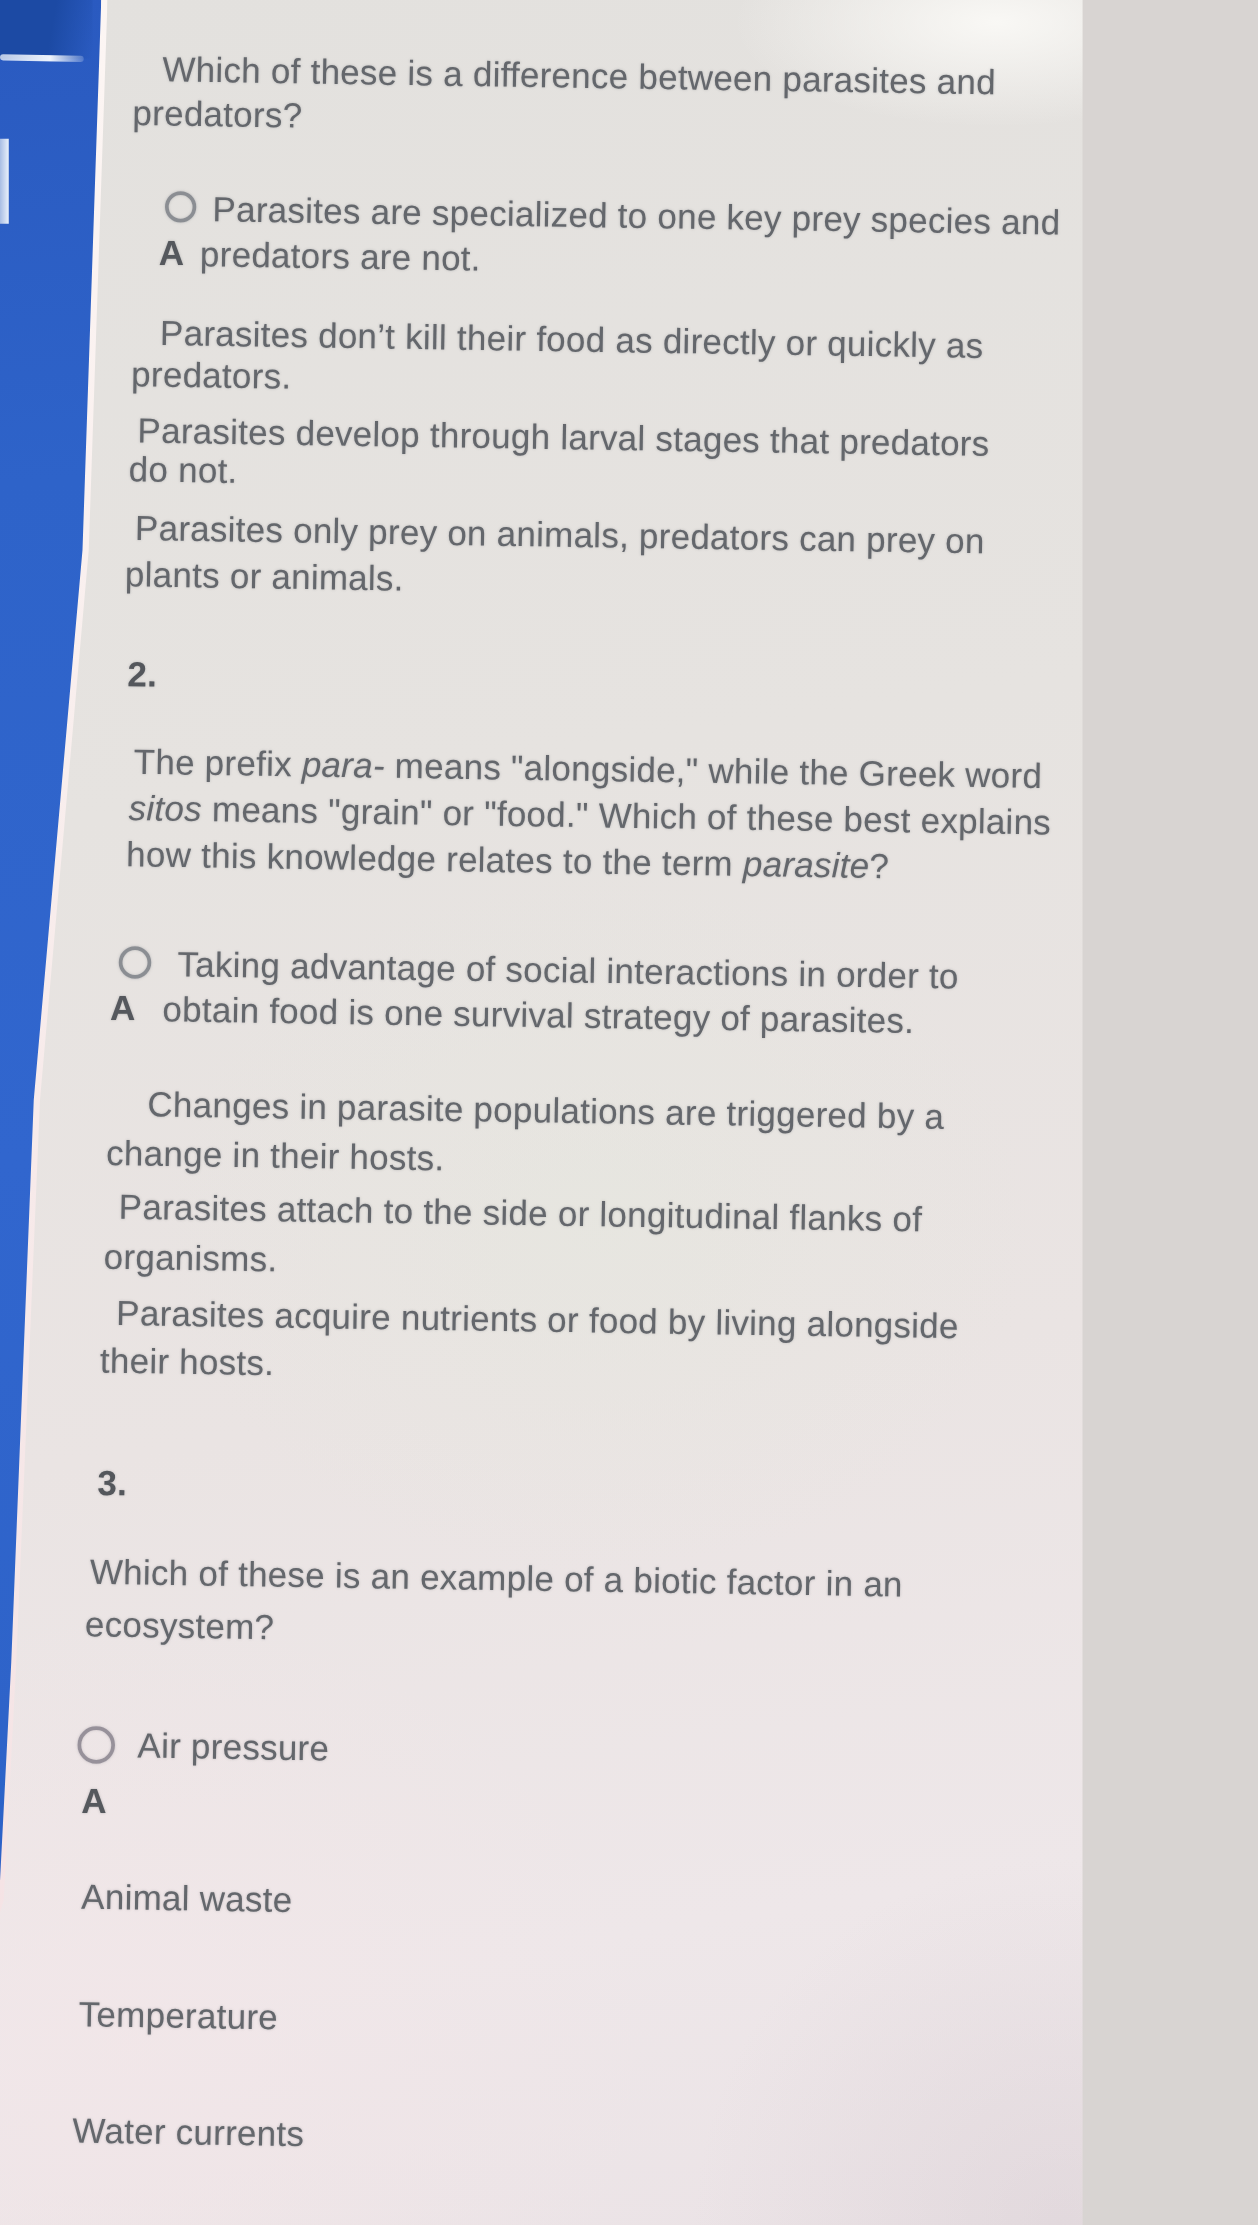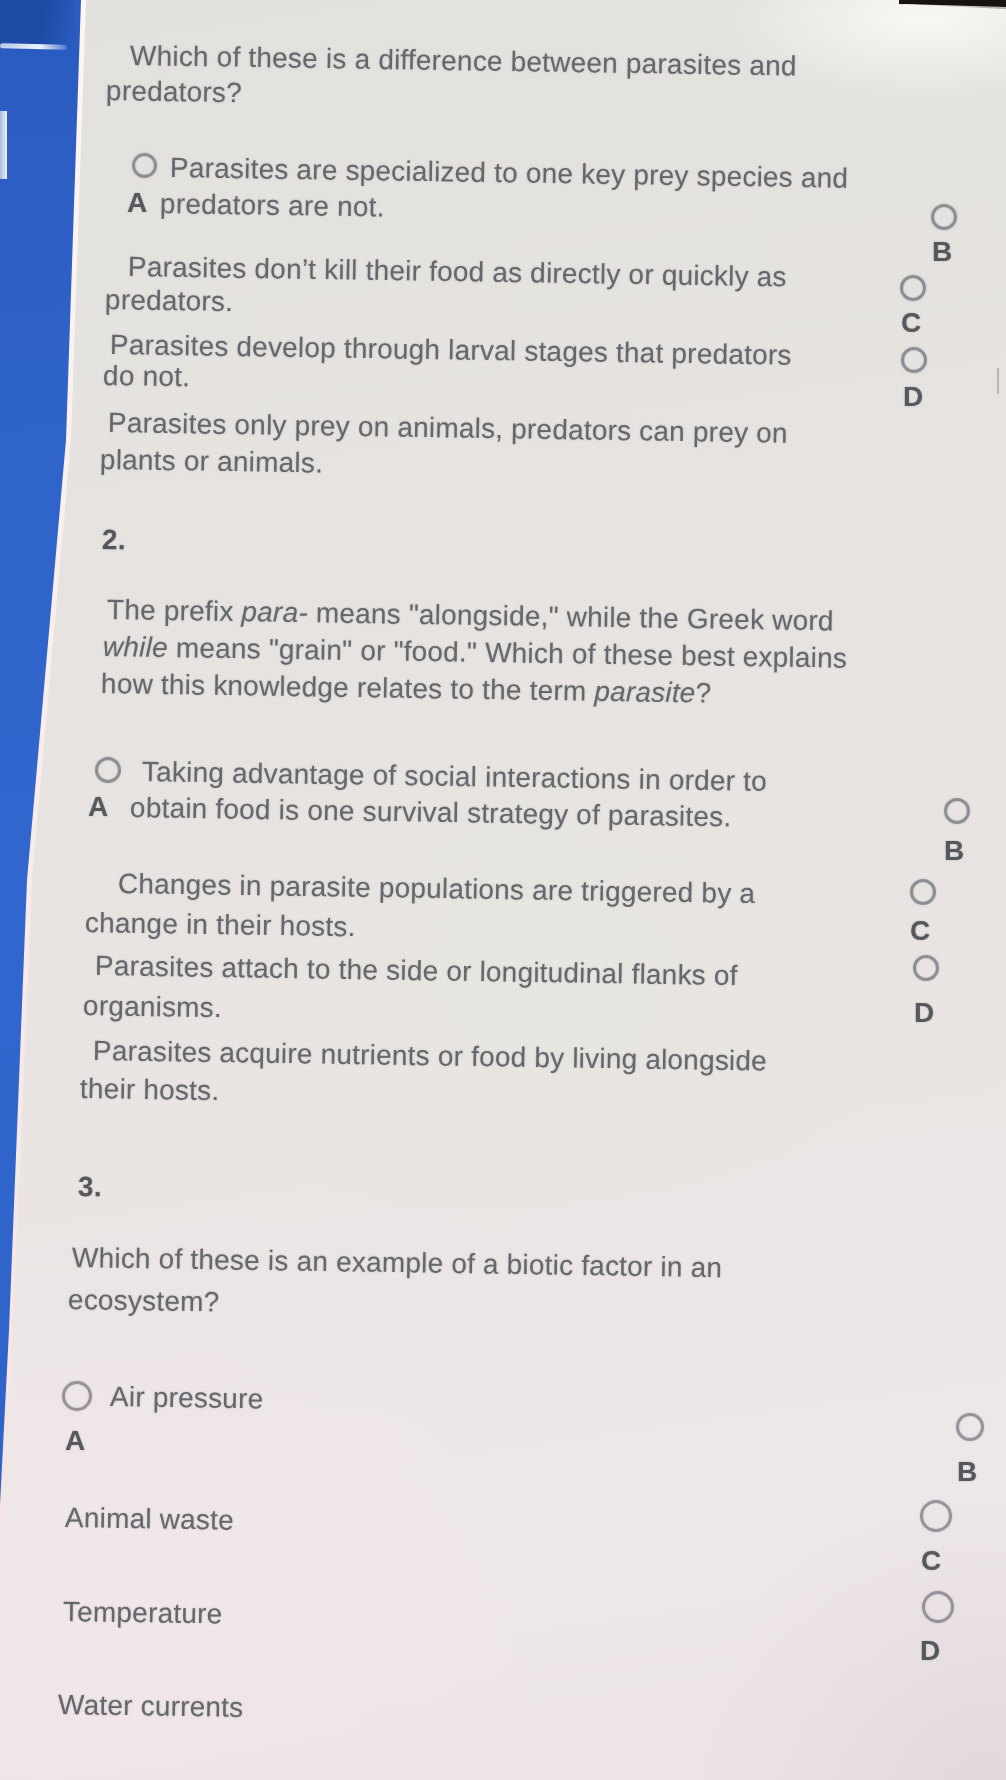--- a/index.html
+++ b/index.html
@@ -1,17 +1,17 @@
 <!DOCTYPE html>
 <html><head>
 <meta charset="utf-8">
 <style>
   html,body{margin:0;padding:0;background:#d8d4d2;}
   .stage{
-    position:relative;width:1006px;height:1780px;overflow:hidden;
+    position:relative;width:866px;height:1780px;overflow:hidden;
     background:
       radial-gradient(ellipse 300px 120px at 92% 1%, rgba(250,249,246,0.95), rgba(250,249,246,0) 70%),
       radial-gradient(ellipse 500px 400px at 55% 55%, rgba(228,232,221,0.45), rgba(228,232,221,0) 70%),
       radial-gradient(ellipse 600px 500px at 12% 92%, rgba(243,230,232,0.65), rgba(243,230,232,0) 70%),
       radial-gradient(ellipse 420px 420px at 98% 100%, rgba(205,193,200,0.30), rgba(205,193,200,0) 70%),
       linear-gradient(172deg,#e3e1de 0%,#e6e3e0 35%,#eae4e3 62%,#eee7e9 85%,#ebe3e6 100%);
     font-family:"Liberation Sans",sans-serif;
   }
   
   .edge-fringe{position:absolute;left:0;top:0;width:95px;height:1545px;
@@ -79,21 +79,21 @@
   <div class="line" style="left:103px;top:360px">do not.</div>
 
   <div class="radio" style="left:901px;top:347px;width:26px;height:26px"></div>
   <div class="letter" style="left:903px;top:381px">D</div>
   <div class="line" style="left:108px;top:407px">Parasites only prey on animals, predators can prey on</div>
   <div class="line" style="left:100px;top:444px">plants or animals.</div>
 
   <div class="line bold" style="left:102px;top:524px">2.</div>
 
   <div class="line" style="left:107px;top:594px"><span>The prefix </span><span class="italic">para-</span><span> means "alongside," while the Greek word</span></div>
-  <div class="line" style="left:103px;top:631px"><span class="italic">while</span><span> means "grain" or "food." Which of these best explains</span></div>
+  <div class="line" style="left:103px;top:631px"><span class="italic">sitos</span><span> means "grain" or "food." Which of these best explains</span></div>
   <div class="line" style="left:101px;top:668px"><span>how this knowledge relates to the term </span><span class="italic">parasite</span><span>?</span></div>
 
   <div class="radio" style="left:95px;top:757px;width:26px;height:26px"></div>
   <div class="line" style="left:142px;top:756px">Taking advantage of social interactions in order to</div>
   <div class="letter" style="left:88px;top:791px">A</div>
   <div class="line" style="left:130px;top:792px">obtain food is one survival strategy of parasites.</div>
 
   <div class="radio" style="left:944px;top:798px;width:26px;height:26px"></div>
   <div class="letter" style="left:944px;top:835px">B</div>
   <div class="line" style="left:118px;top:868px">Changes in parasite populations are triggered by a</div>

